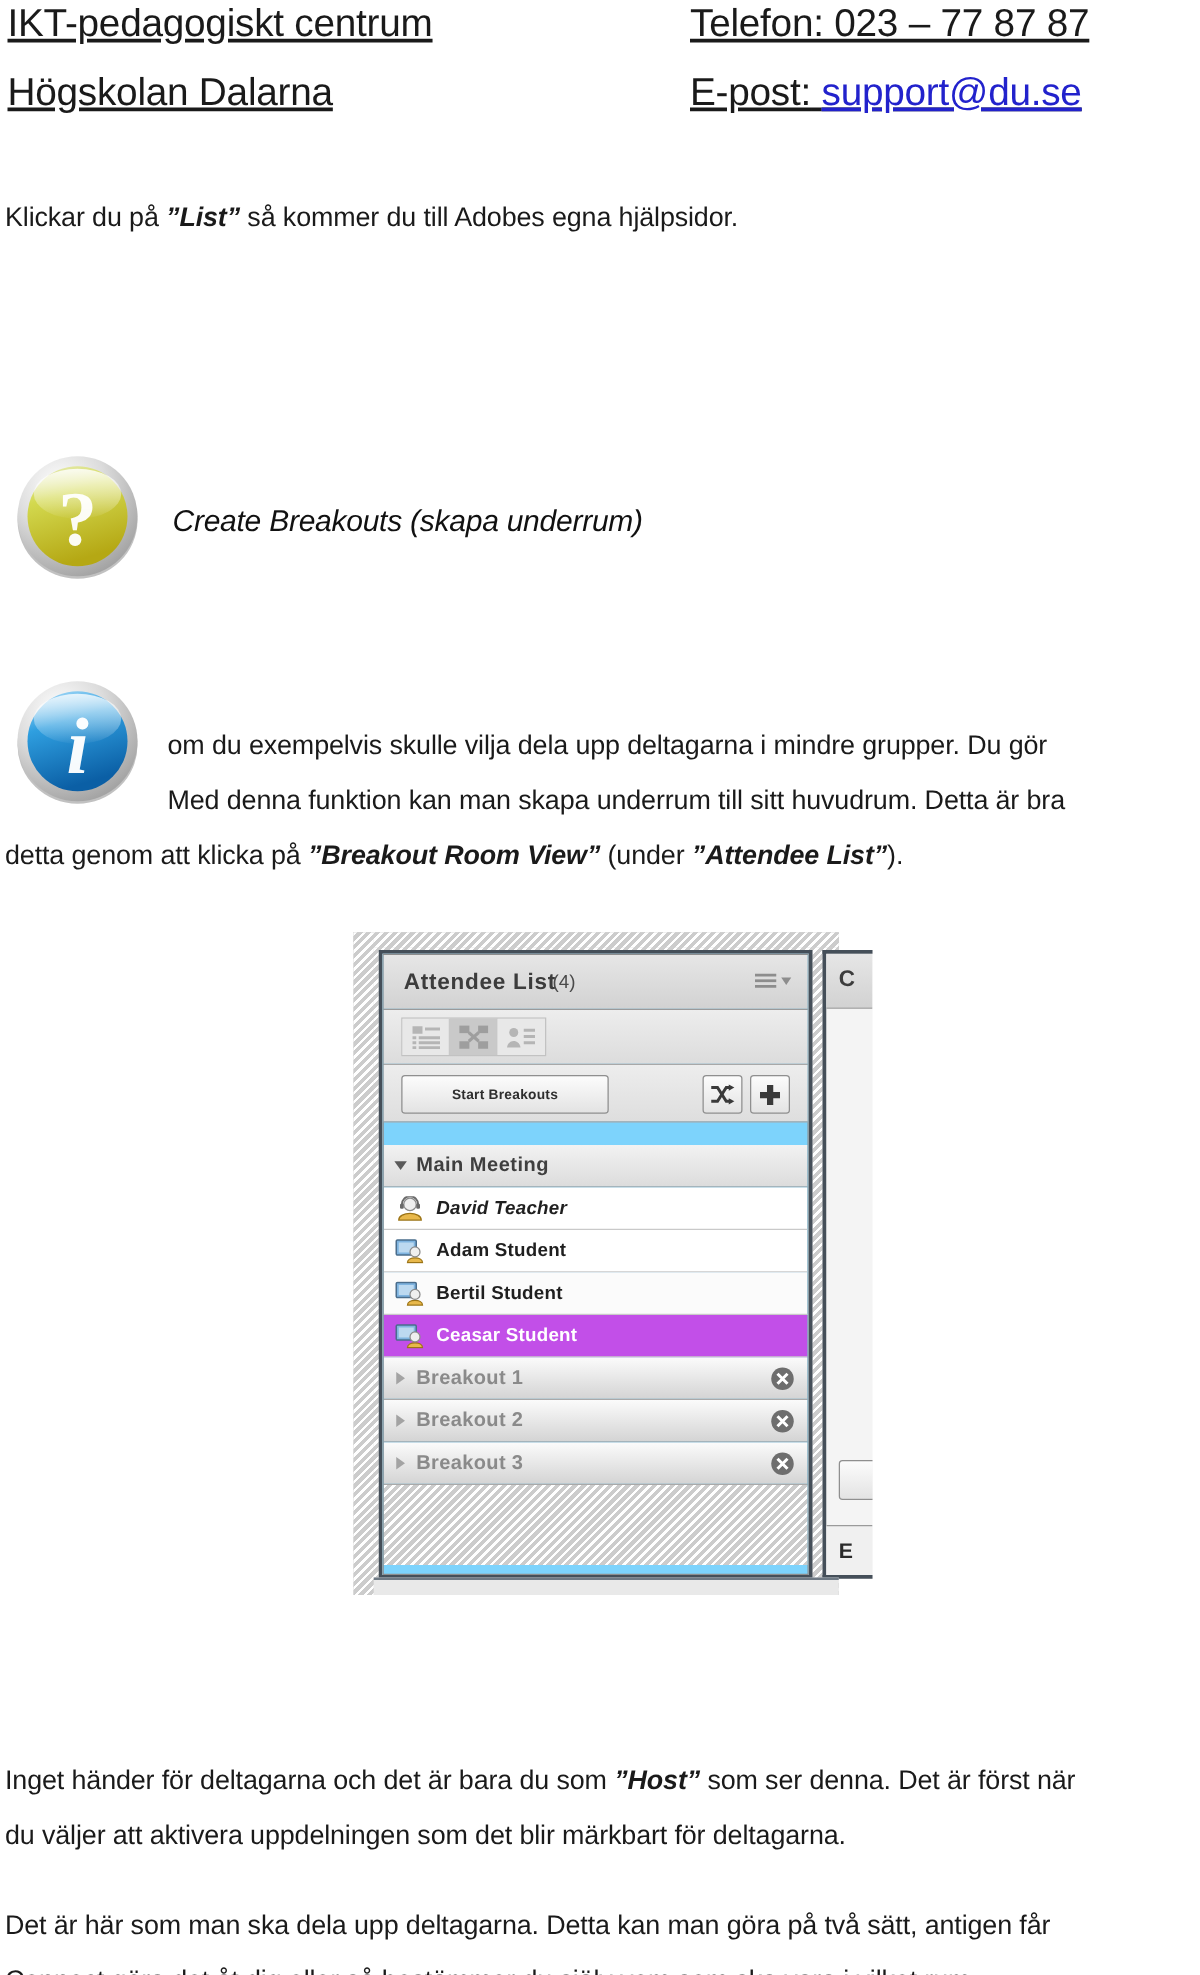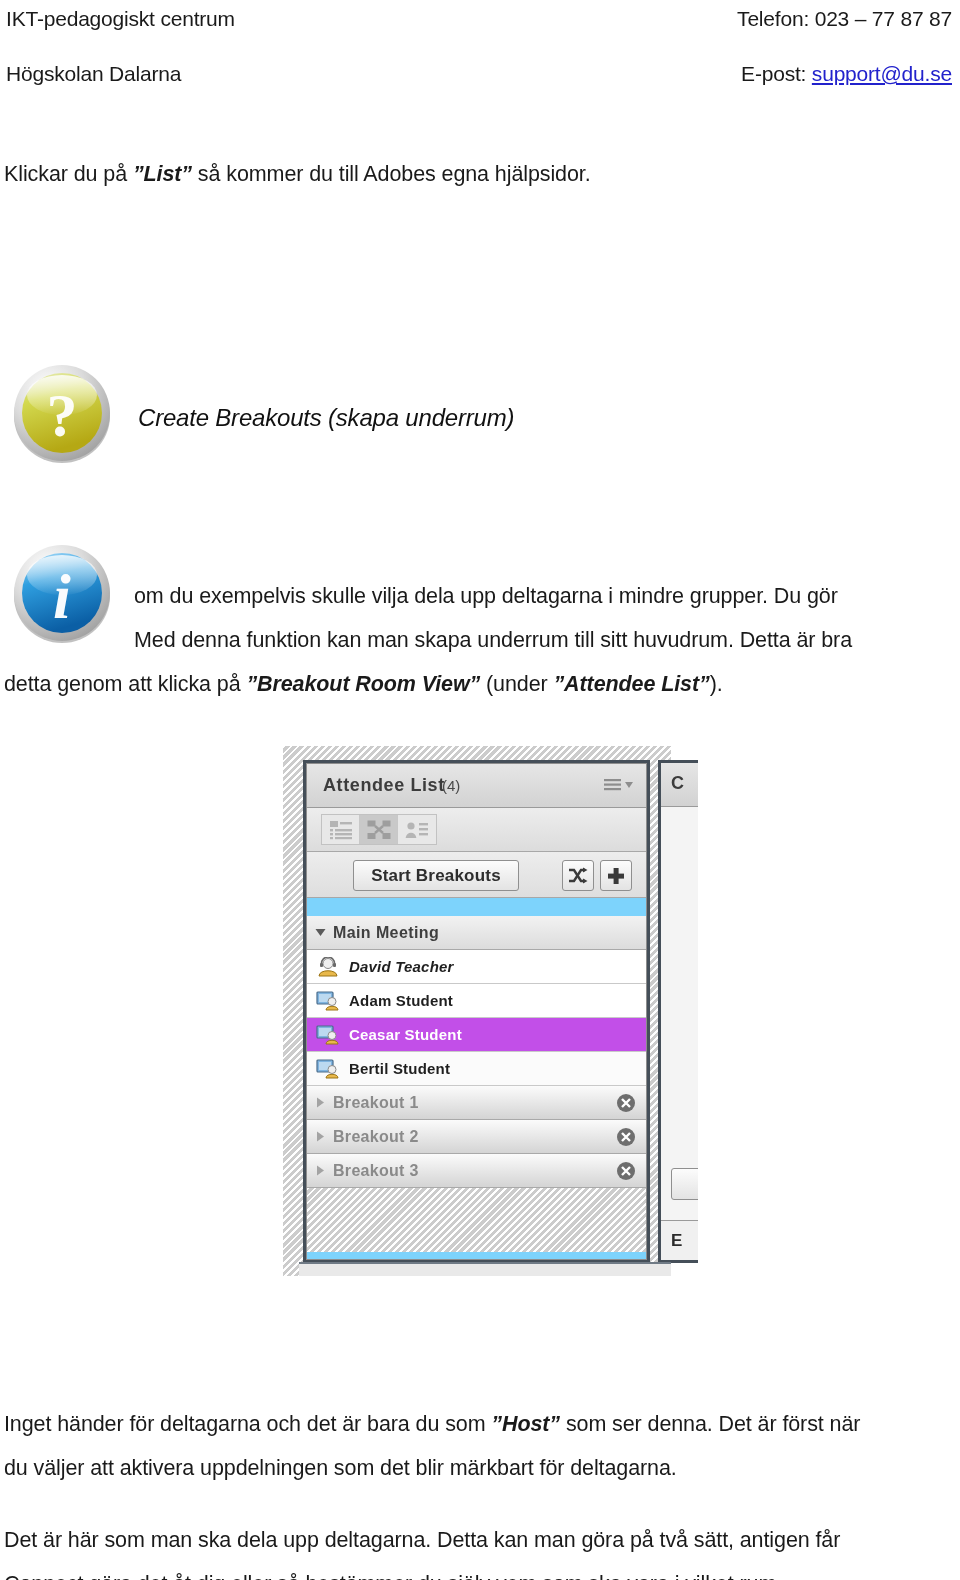--- a/index.html
+++ b/index.html
@@ -17,34 +17,35 @@
     position: relative;
     width: 960px;
     height: 112px;
   }
   .hdr-left {
     position: absolute;
     left: 6px; top: 0;
     width: 420px;
   }
   .hdr-line {
-    font-size: 21px;
+    font-size: 31px;
     line-height: 25px;
     color: #1a1a1a;
     white-space: nowrap;
     letter-spacing: -0.2px;
+    text-decoration: underline;
   }
   .hdr-line.l1 { margin-top: 6px; }
   .hdr-line.l2 { margin-top: 30px; }
 
   .hdr-right {
     position: absolute;
     right: 8px; top: 0;
     width: 400px;
-    text-align: right;
+    text-align: left;
   }
   .hdr-right .hdr-line.l1 { margin-top: 6px; }
   .hdr-right .hdr-line.l2 { margin-top: 30px; }
   .email-link {
     color: #2222cc;
     text-decoration: underline;
   }
 
   
   .logo-wrap {
@@ -210,23 +211,22 @@
     background: linear-gradient(to bottom, #ededed 0%, #dedede 100%);
     border-bottom: 1px solid #a8a8a8;
   }
   .startbtn {
     position: absolute; left: 14px; top: 8px;
     width: 166px; height: 31px;
     border: 1px solid #8f8f8f;
     border-radius: 3px;
     background: linear-gradient(to bottom, #fcfcfc 0%, #e3e3e3 100%);
     display: flex; align-items: center; justify-content: center;
-    font-size: 17px; font-weight: bold; color: #2e2e2e;
+    font-size: 11px; font-weight: bold; color: #2e2e2e;
     letter-spacing: 0.2px;
-    margin-left: 32px;
   }
   .sqbtn {
     position: absolute; top: 8px;
     width: 32px; height: 31px;
     border: 1px solid #8f8f8f;
     border-radius: 3px;
     background: linear-gradient(to bottom, #fcfcfc 0%, #e3e3e3 100%);
     display: flex; align-items: center; justify-content: center;
   }
   .sqbtn.b1 { right: 52px; }
@@ -524,44 +524,44 @@
               <svg width="24" height="20" viewBox="0 0 24 20">
                 <rect x="1" y="1" width="16" height="12" rx="1" fill="#7fb4e0" stroke="#4a6d8c" stroke-width="1.2"></rect>
                 <rect x="3" y="3" width="12" height="8" fill="#bcd9f0"></rect>
                 <path d="M10 19 C10 14 22 14 22 19 Z" fill="#e8b84b" stroke="#9c7416" stroke-width="1"></path>
                 <circle cx="16" cy="10.5" r="4" fill="#efefef" stroke="#8a8a8a" stroke-width="1"></circle>
               </svg>
             </span>
             <span class="lbl">Adam Student</span>
           </div>
 
+          <div class="row person alt">
+            <span class="av">
+              <svg width="24" height="20" viewBox="0 0 24 20">
+                <rect x="1" y="1" width="16" height="12" rx="1" fill="#7fb4e0" stroke="#4a6d8c" stroke-width="1.2"></rect>
+                <rect x="3" y="3" width="12" height="8" fill="#bcd9f0"></rect>
+                <path d="M10 19 C10 14 22 14 22 19 Z" fill="#e8b84b" stroke="#9c7416" stroke-width="1"></path>
+                <circle cx="16" cy="10.5" r="4" fill="#efefef" stroke="#8a8a8a" stroke-width="1"></circle>
+              </svg>
+            </span>
+            <span class="lbl">Bertil Student</span>
+          </div>
+
           <div class="row person selected">
             <span class="av">
               <svg width="24" height="20" viewBox="0 0 24 20">
                 <rect x="1" y="1" width="16" height="12" rx="1" fill="#7fb4e0" stroke="#4a6d8c" stroke-width="1.2"></rect>
                 <rect x="3" y="3" width="12" height="8" fill="#bcd9f0"></rect>
                 <path d="M10 19 C10 14 22 14 22 19 Z" fill="#e8b84b" stroke="#9c7416" stroke-width="1"></path>
                 <circle cx="16" cy="10.5" r="4" fill="#efefef" stroke="#8a8a8a" stroke-width="1"></circle>
               </svg>
             </span>
             <span class="lbl">Ceasar Student</span>
           </div>
 
-          <div class="row person alt">
-            <span class="av">
-              <svg width="24" height="20" viewBox="0 0 24 20">
-                <rect x="1" y="1" width="16" height="12" rx="1" fill="#7fb4e0" stroke="#4a6d8c" stroke-width="1.2"></rect>
-                <rect x="3" y="3" width="12" height="8" fill="#bcd9f0"></rect>
-                <path d="M10 19 C10 14 22 14 22 19 Z" fill="#e8b84b" stroke="#9c7416" stroke-width="1"></path>
-                <circle cx="16" cy="10.5" r="4" fill="#efefef" stroke="#8a8a8a" stroke-width="1"></circle>
-              </svg>
-            </span>
-            <span class="lbl">Bertil Student</span>
-          </div>
-
           <div class="row breakout">
             <span class="tri">
               <svg width="9" height="11" viewBox="0 0 9 11">
                   <path d="M1 0.5 L8 5.5 L1 10.5 Z" fill="#a3a3a3"></path>
                 </svg>
             </span>
             <span class="lbl">Breakout 1</span>
             <span class="del">
               <svg width="20" height="20" viewBox="0 0 20 20">
                 <circle cx="10" cy="10" r="9" fill="#6e6e6e"></circle>

